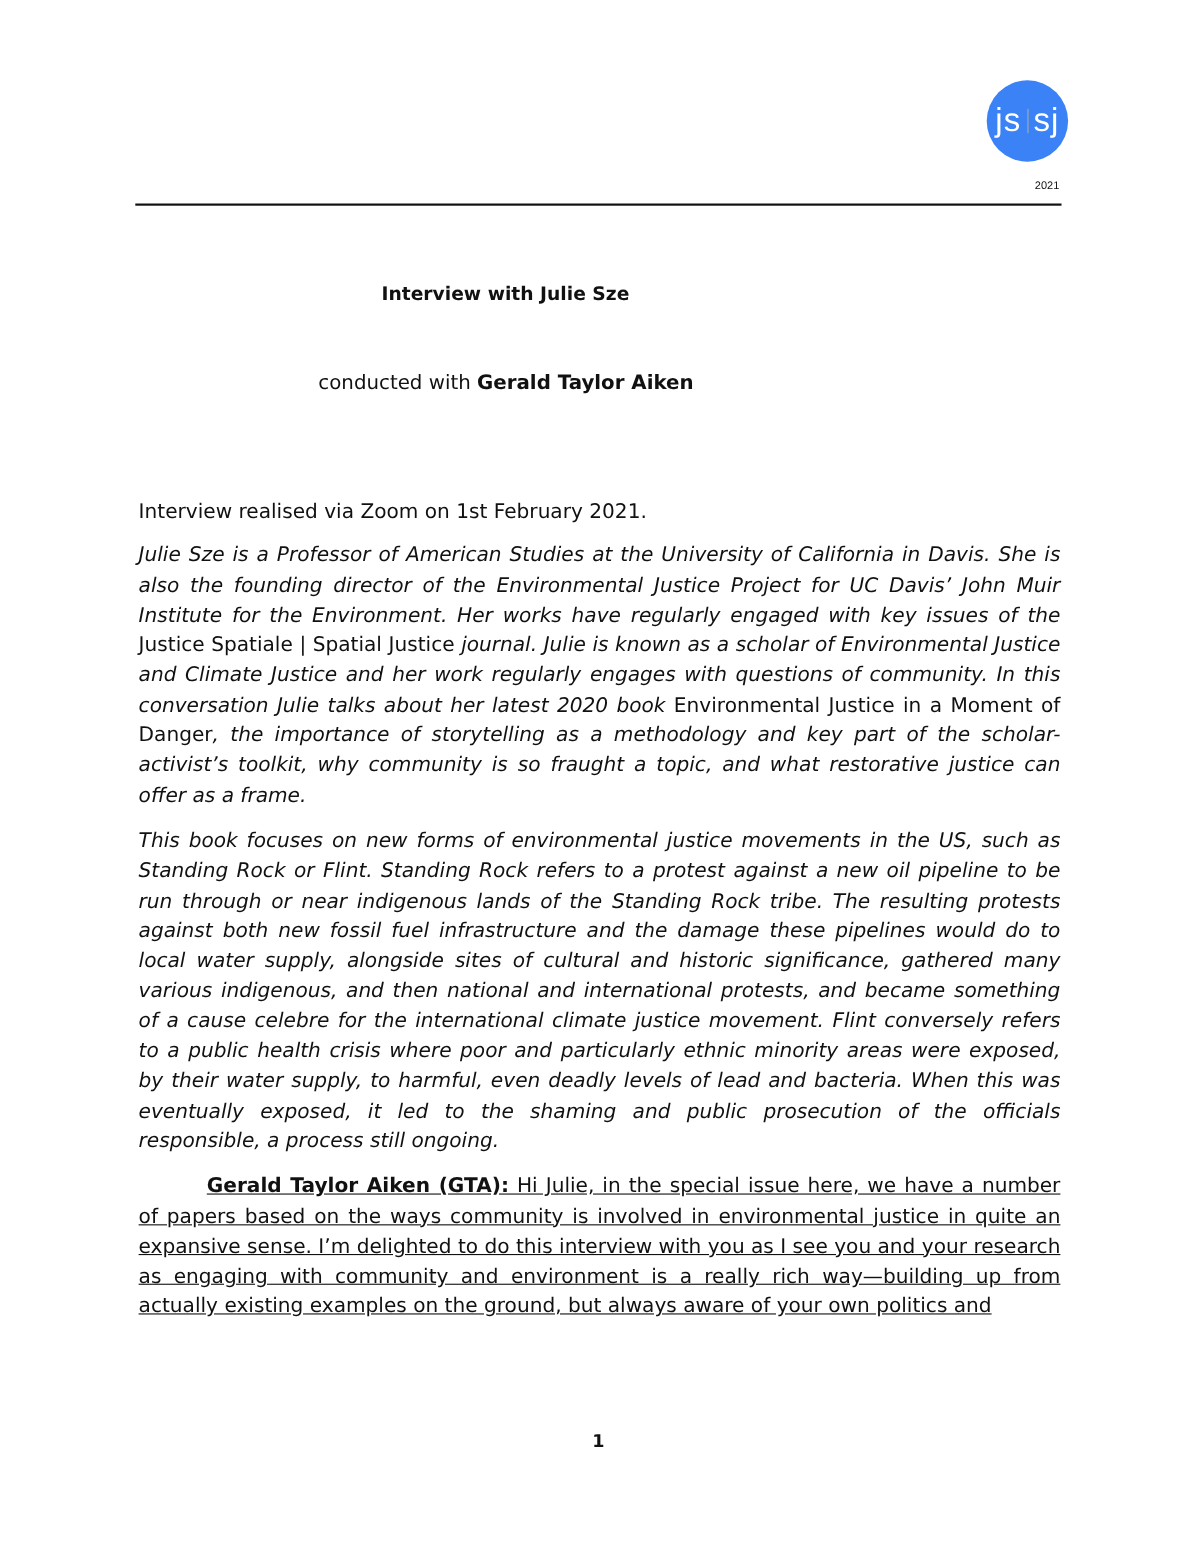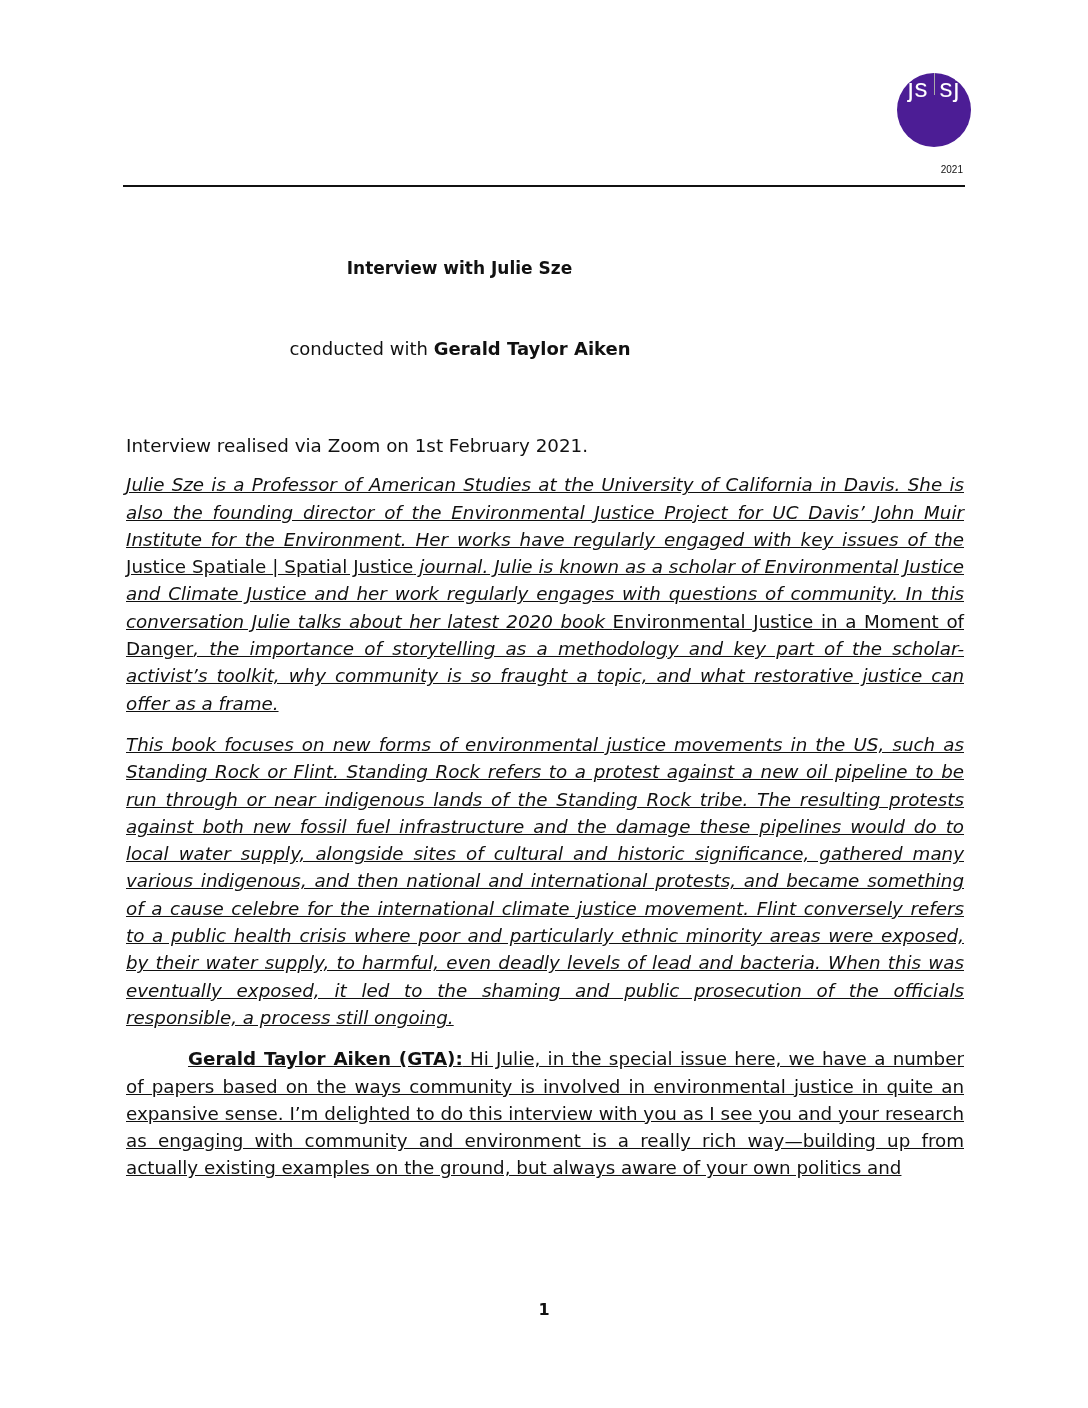--- a/index.html
+++ b/index.html
@@ -1,31 +1,31 @@
 <!DOCTYPE html>
 <html><head>
 <meta charset="utf-8">
 <style>
   html, body { margin: 0; padding: 0; background: #ffffff; }
   body { width: 1088px; height: 1408px; position: relative; overflow: hidden;
          font-family: "DejaVu Sans", "Liberation Sans", sans-serif; color: #111; }
   .logo { position: absolute; left: 897px; top: 73px; width: 74px; height: 74px;
-          border-radius: 50%; background: #4c1d95; color: #fff;
-          display: flex; align-items: flex-start; justify-content: center;
-          font-family: "Liberation Sans", sans-serif; font-size: 26px; letter-spacing: 1px; }
+          border-radius: 50%; background: #3b82f6; color: #fff;
+          display: flex; align-items: center; justify-content: center;
+          font-family: "Liberation Sans", sans-serif; font-size: 30px; letter-spacing: 1px; }
   .logo .sep { display: inline-block; width: 1px; height: 22px; background: #aaa; margin: 0 5px; vertical-align: middle; }
   .year { position: absolute; right: 125px; top: 164px; font-size: 10px; font-family: "Liberation Sans", sans-serif; }
   .rule { position: absolute; left: 123px; width: 842px; top: 185px; height: 2px; background: #111; }
   .title { position: absolute; left: 0; width: 919px; top: 258px; text-align: center;
            font-weight: bold; font-size: 17px; }
   .subtitle { position: absolute; left: 0; width: 920px; top: 338px; text-align: center; font-size: 18px; }
   .subtitle b { font-weight: bold; }
-  .body { position: absolute; left: 126px; width: 838px; top: 432px; font-size: 18.3px; line-height: 27.3px; }
+  .body { position: absolute; left: 126px; width: 838px; top: 452px; font-size: 18.3px; line-height: 27.3px; }
   .body p { margin: 0 0 14px 0; text-align: justify; }
-  .it { font-style: italic; text-decoration: underline; }
+  .it { font-style: italic; }
   .up { font-style: normal; }
   .indent { text-indent: 62px; text-decoration: underline; }
   .pagenum { position: absolute; left: 0; width: 1088px; top: 1300px; text-align: center; font-weight: bold; font-size: 16px; }
   .p1 { margin-bottom: 12px !important; }
 </style>
 </head>
 <body>
 
 <div class="logo">
   <span>js</span>

